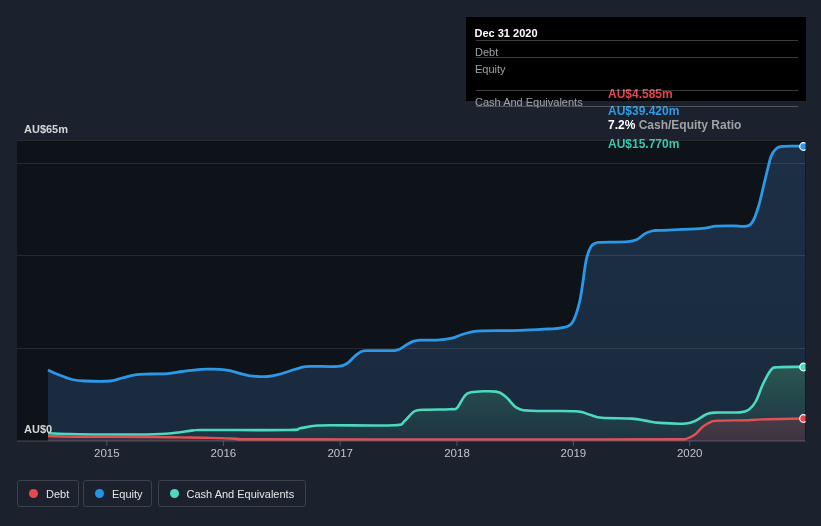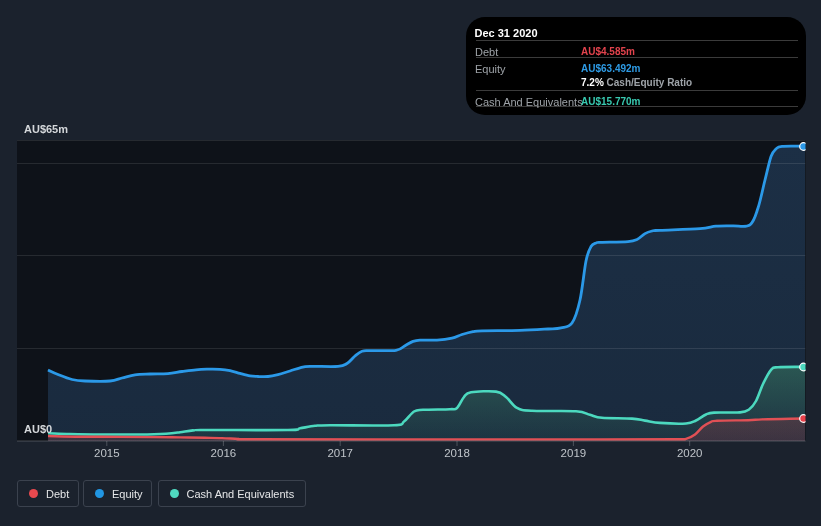--- a/index.html
+++ b/index.html
@@ -1,19 +1,19 @@
 <!DOCTYPE html>
 <html><head><meta charset="utf-8">
 <style>
   html,body{margin:0;padding:0;}
   body{width:821px;height:526px;background:#1b222d;font-family:"Liberation Sans",sans-serif;position:relative;overflow:hidden;}
-  .tooltip{position:absolute;left:466px;top:17px;width:340px;height:98px;background:#000;box-sizing:border-box;z-index:5;border-radius:19px;}
+  .tooltip{position:absolute;left:466px;top:17px;width:340px;height:84px;background:#000;box-sizing:border-box;z-index:5;}
   .tt-line{position:absolute;left:10px;right:8px;height:0;border-top:1px solid rgba(255,255,255,0.23);}
   .tt-label{position:absolute;left:9px;color:#9ea3a8;font-size:11px;}
-  .tt-val{position:absolute;left:115px;font-weight:bold;font-size:10px;}
+  .tt-val{position:absolute;left:142px;font-weight:bold;font-size:12px;margin-top:41px;}
   .legend{position:absolute;top:480px;height:27px;box-sizing:border-box;border:1px solid #3b424e;border-radius:3px;display:flex;align-items:center;color:#e5e6e8;font-size:11px;}
   .dot{width:9px;height:9px;border-radius:50%;display:inline-block;flex:none;}
 </style></head>
 <body>
 <svg width="821" height="526" viewBox="0 0 821 526" style="position:absolute;left:0;top:0">
   <defs>
     <clipPath id="plotclip">
         <rect x="17" y="135" width="788.5" height="306"></rect>
       </clipPath>
     <linearGradient id="gblue" x1="0" y1="0" x2="0" y2="1">
@@ -70,21 +70,21 @@
   </g>
 </svg>
 
 <div class="tooltip">
   <span style="position:absolute;left:8.5px;top:10px;color:#fff;font-weight:bold;font-size:11px;">Dec 31 2020</span>
   <div class="tt-line" style="top:22.5px;"></div>
   <span class="tt-label" style="top:29px;">Debt</span>
     <span class="tt-val" style="top:29px;color:#e2434d;">AU$4.585m</span>
   <div class="tt-line" style="top:40px;"></div>
   <span class="tt-label" style="top:46px;">Equity</span>
-    <span class="tt-val" style="top:46px;color:#2e9be5;">AU$63.492m</span>
+    <span class="tt-val" style="top:46px;color:#2e9be5;">AU$39.420m</span>
   <span class="tt-val" style="top:60px;color:#fff;">7.2% <span style="color:#9ea3a8;">Cash/Equity Ratio</span></span>
   <div class="tt-line" style="top:72.8px;"></div>
   <span class="tt-label" style="top:78.5px;">Cash And Equivalents</span>
     <span class="tt-val" style="top:78.5px;color:#38c9b0;">AU$15.770m</span>
   <div class="tt-line" style="top:89.2px;"></div>
 </div>
 
 <div class="legend" style="left:17px;width:62px;">
     <span class="dot" style="background:#e8494f;margin-left:11px;"></span>
     <span style="margin-left:8px;">Debt</span>

